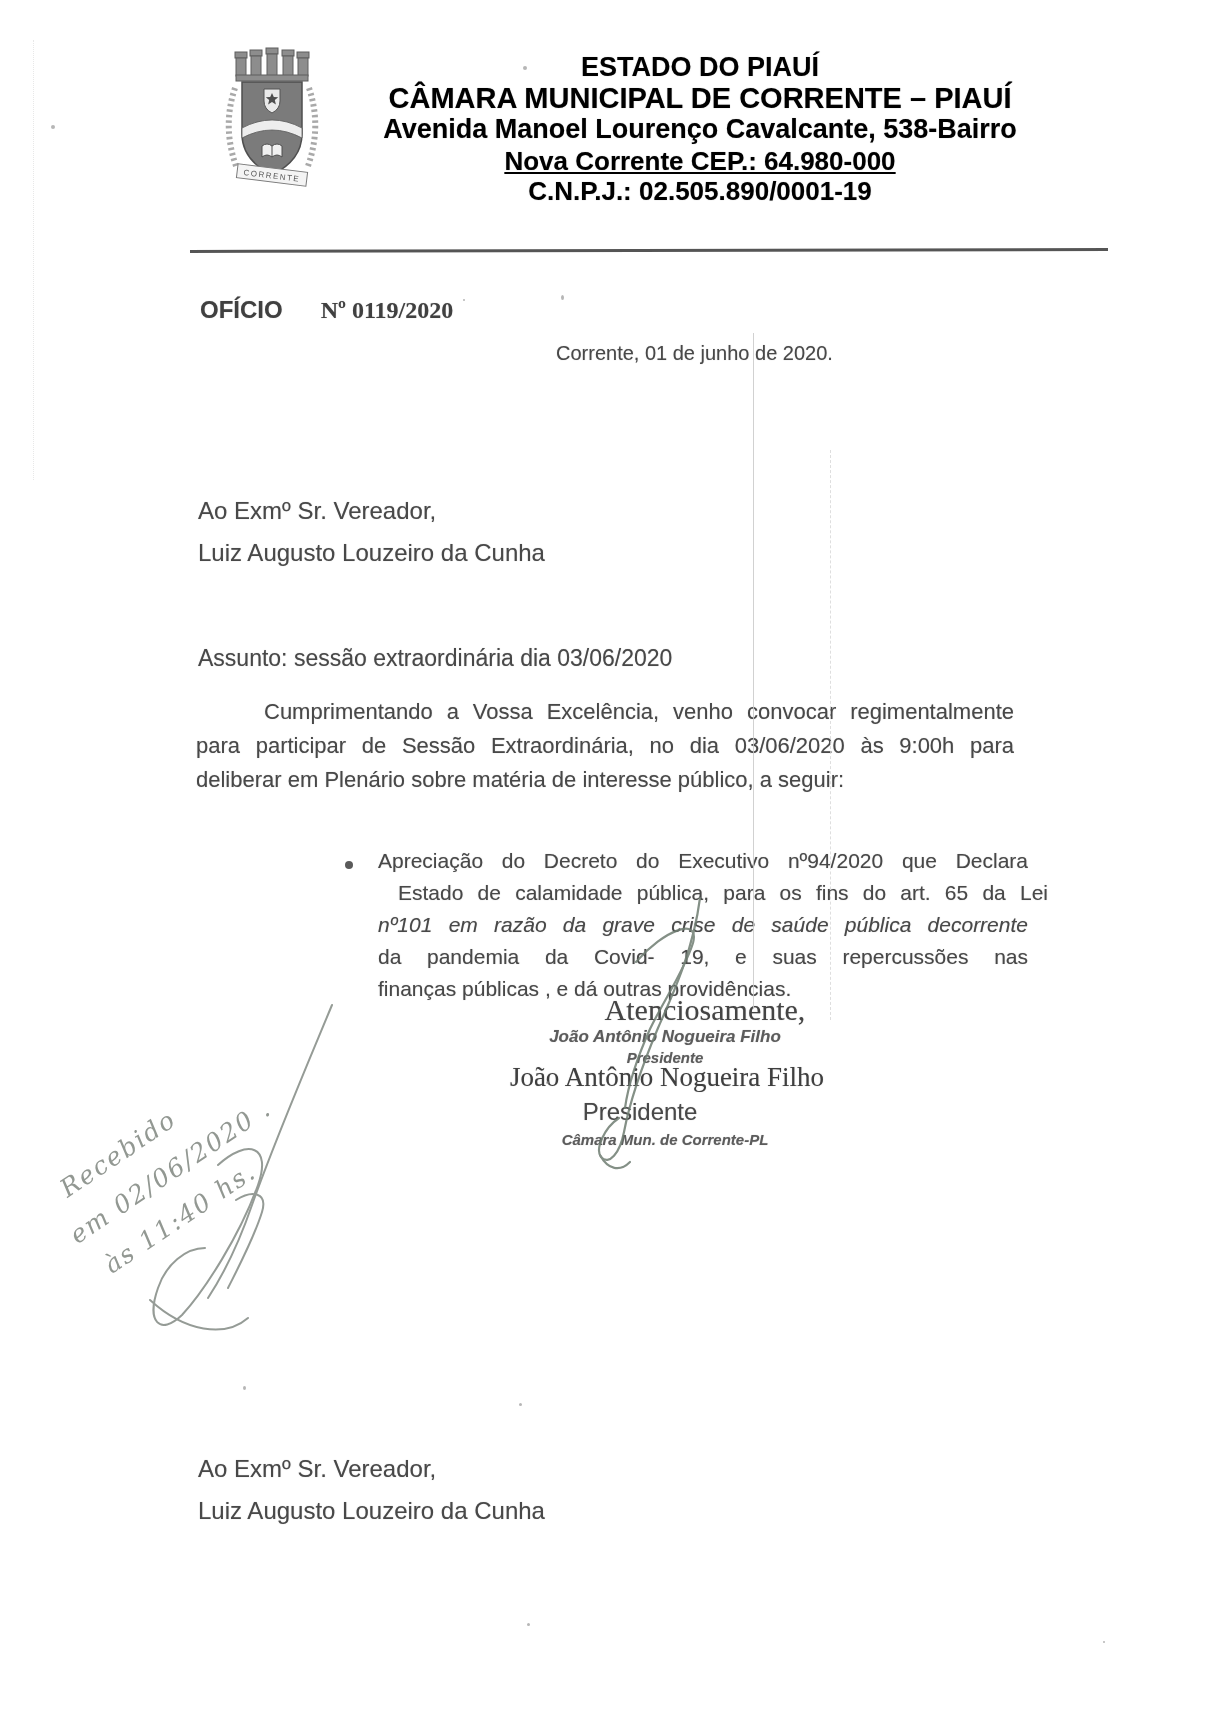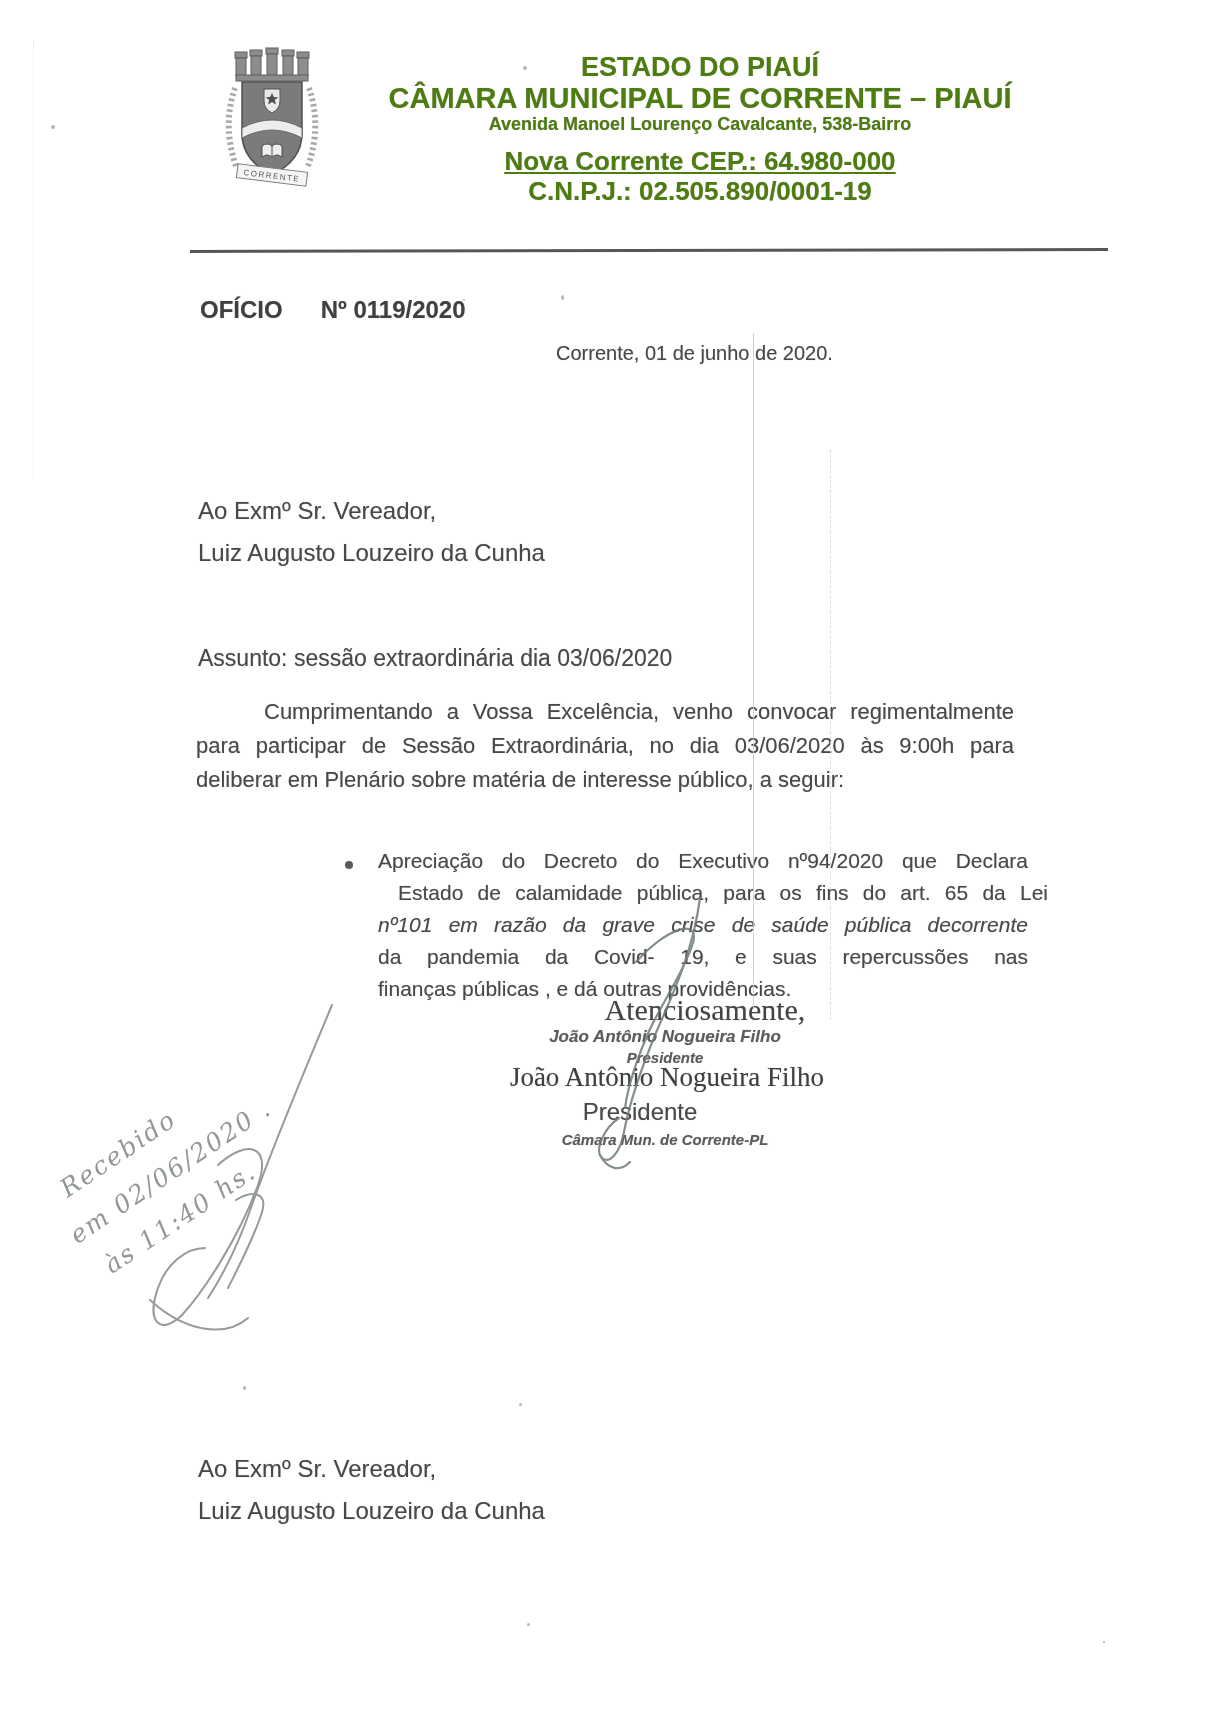--- a/index.html
+++ b/index.html
@@ -4,31 +4,31 @@
 <style>
   html,body{margin:0;padding:0;}
   body{
     width:1205px;height:1718px;background:#ffffff;position:relative;overflow:hidden;
     font-family:"Liberation Sans",sans-serif;color:#484848;
   }
   .abs{position:absolute;}
   .scan{text-shadow:0 0 1px rgba(72,72,72,.38);}
   
   .crest{left:222px;top:46px;width:100px;height:142px;}
-  .lh{left:330px;width:740px;text-align:center;font-weight:700;color:#4d7c0f;
+  .lh{left:330px;width:740px;text-align:center;font-weight:700;color:#000000;
       text-shadow:0 0 1px rgba(60,60,60,.45);white-space:nowrap;}
   .lh1{top:52px;font-size:27px;}
   .lh2{top:82px;font-size:29px;}
-  .lh3{top:114px;font-size:18px;}
+  .lh3{top:114px;font-size:27px;}
   .lh4{top:146px;font-size:26px;text-decoration:underline;}
   .lh5{top:176px;font-size:26px;}
   .rule{left:190px;top:249px;width:918px;height:3px;background:#555;transform:rotate(-0.12deg);}
   
   .oficio{left:200px;top:296px;font-size:24px;font-weight:700;color:#404040;}
-  .oficio .num{margin-left:38px;}
+  .oficio .num{margin-left:38px;font-family:Liberation Serif, serif;}
   .dateline{left:556px;top:342px;font-size:20px;}
   .addr1{left:198px;top:497px;font-size:24px;}
   .addr2{left:198px;top:539px;font-size:24px;}
   .subject{left:198px;top:645px;font-size:23px;}
   .par{left:196px;width:818px;font-size:22px;line-height:33px;white-space:nowrap;
        text-align:justify;text-align-last:justify;}
   .p1{top:695px;padding-left:68px;width:750px;}
   .p2{top:729px;}
   .p3{top:763px;text-align-last:left;}
   .bullet-dot{left:345px;top:861px;width:8px;height:8px;border-radius:50%;background:#5a5a5a;}

